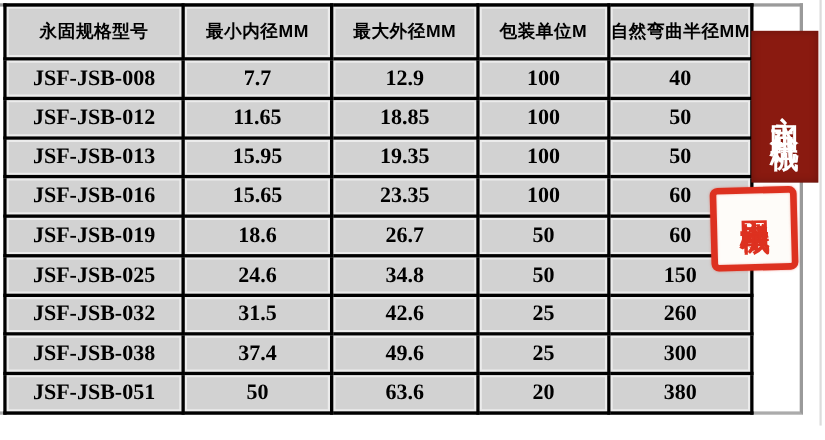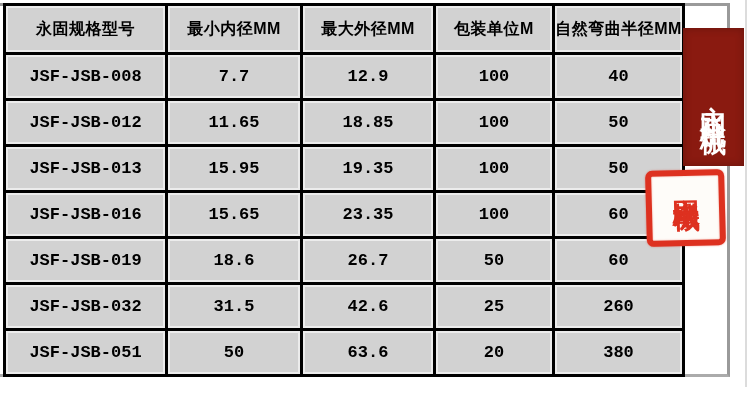--- a/index.html
+++ b/index.html
@@ -59,23 +59,23 @@
     padding: 0;
     overflow: hidden;
   }
   .spec-table th {
     height: 46px;
     font-size: 16px;
     font-weight: bold;
     letter-spacing: 0.5px;
   }
   .spec-table td {
-    font-family: Liberation Mono, monospace;
-    font-weight: bold;
-    font-size: 17px;
+    font-family: Liberation Serif, serif;
+    font-weight: bold;
+    font-size: 20px;
   }
   
   .banner {
     position: absolute;
     left: 683px;
     top: 28px;
     width: 61px;
     height: 138px;
     background: #8a1a10;
     z-index: 3;
@@ -177,27 +177,41 @@
           <td>60</td>
         </tr>
         <tr>
           <td>JSF-JSB-019</td>
           <td>18.6</td>
           <td>26.7</td>
           <td>50</td>
           <td>60</td>
         </tr>
         <tr>
+          <td>JSF-JSB-025</td>
+          <td>24.6</td>
+          <td>34.8</td>
+          <td>50</td>
+          <td>150</td>
+        </tr>
+        <tr>
           <td>JSF-JSB-032</td>
           <td>31.5</td>
           <td>42.6</td>
           <td>25</td>
           <td>260</td>
         </tr>
         <tr>
+          <td>JSF-JSB-038</td>
+          <td>37.4</td>
+          <td>49.6</td>
+          <td>25</td>
+          <td>300</td>
+        </tr>
+        <tr>
           <td>JSF-JSB-051</td>
           <td>50</td>
           <td>63.6</td>
           <td>20</td>
           <td>380</td>
         </tr>
       </tbody>
   </table>
 
   <div class="banner">

